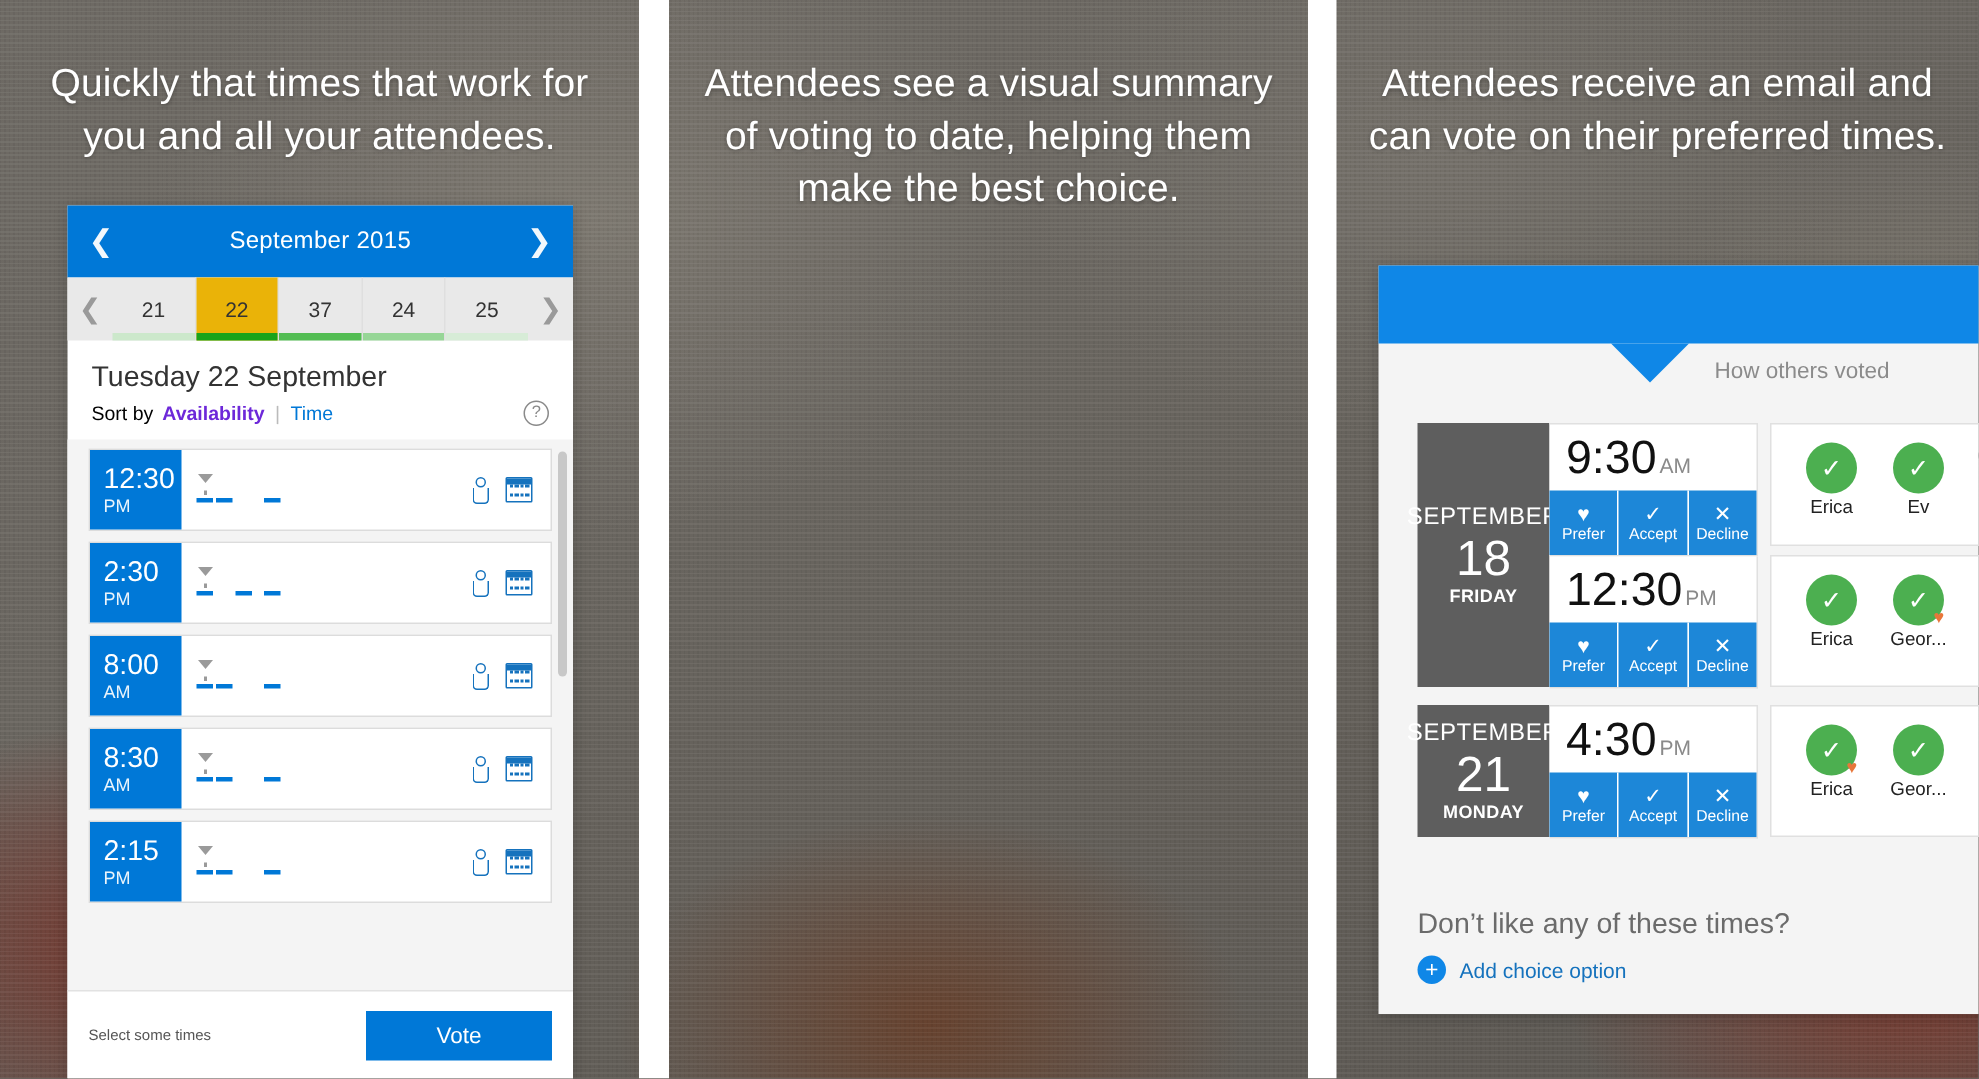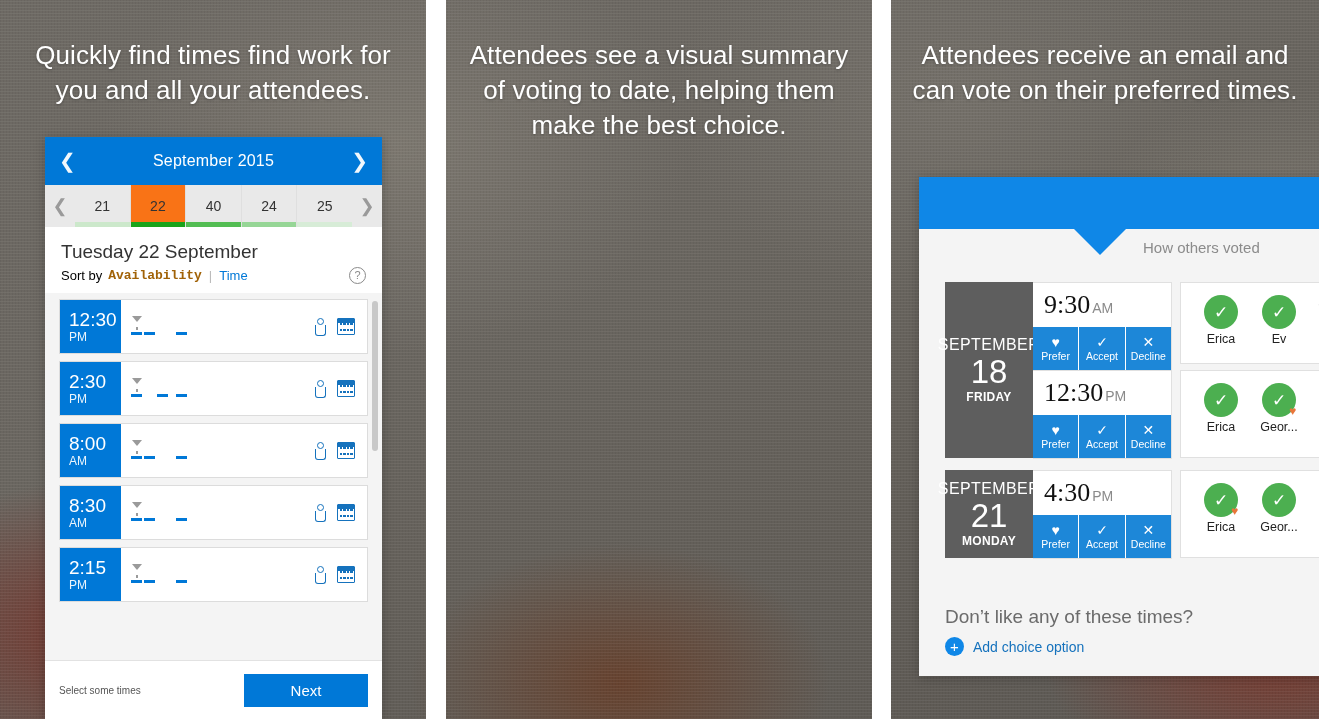--- a/index.html
+++ b/index.html
@@ -64,33 +64,33 @@
   .dstrip-arrow{
     width:30px; display:flex; align-items:center; justify-content:center;
     color:#9a9a9a; font-size:18px; font-weight:300;
   }
   .dcells{ flex:1; display:flex; }
   .dcell{
     flex:1; position:relative; display:flex; align-items:center; justify-content:center;
     font-size:14px; color:#333; border-right:1px solid #dfdfdf;
   }
   .dcell:last-child{ border-right:none; }
-  .dcell.sel{ background:#f97316;text-align:center; }
+  .dcell.sel{ background:#eab308;text-align:center; }
   .dcell .avail{
     position:absolute; left:0; right:0; bottom:0; height:5px;
   }
   .day-title{
     padding:14px 16px 2px 16px; font-size:19px; color:#333; font-weight:300; flex:none;
   }
   .sortrow{
     padding:2px 16px 9px 16px; display:flex; align-items:center; flex:none;
     font-size:13px; color:#666;
   }
   .sortrow .sb{ color:#000000; margin-right:6px; }
-  .sortrow .sv{ color:#a16207; font-weight:bold;font-family:Liberation Mono, monospace; }
+  .sortrow .sv{ color:#6d28d9; font-weight:bold; }
   .sortrow .sep{ color:#bbb; margin:0 7px; }
   .sortrow .sl{ color:#0078d7; }
   .help-ico{
     margin-left:auto; width:17px; height:17px; border-radius:50%;
     border:1.4px solid #8a8a8a; color:#8a8a8a; font-size:11px;
     display:flex; align-items:center; justify-content:center; line-height:1;
   }
   .slot-area{
     flex:1; position:relative; background:#f4f4f4; padding:6px 14px 0 14px;
     overflow:hidden;
@@ -187,21 +187,21 @@
   }
   .date-box .mo{ font-size:16px; letter-spacing:.4px; }
   .date-box .dd{ font-size:33px; font-weight:300; line-height:36px; }
   .date-box .dw{ font-size:12px; font-weight:bold; letter-spacing:.3px; }
   .times{ flex:none; width:139px; }
   .time-blk{ background:#fff; border:1px solid #e0e0e0; border-left:none; }
   .time-blk + .time-blk{ border-top:none; }
   .time-val{
     height:44px; display:flex; align-items:baseline; padding:8px 0 0 11px;
   }
-  .time-val .big{ font-size:26px; color:#111; font-weight:300; line-height:28px;font-family:Liberation Serif, serif;}
+  .time-val .big{ font-size:31px; color:#111; font-weight:300; line-height:28px;}
   .time-val .sm{ font-size:14px; color:#8a8a8a; margin-left:2px; }
   .vbtns{ display:flex; }
   .vbtn{
     flex:1; height:43px; background:#1d87d8; color:#fff; border-left:1.5px solid #fff;
     display:flex; flex-direction:column; align-items:center; justify-content:center; gap:1px;
   }
   .vbtn:first-child{ border-left:none; }
   .vbtn .g{ font-size:14px; line-height:13px; }
   .vbtn .l{ font-size:10.5px; line-height:12px; }
   .voted-col{ margin-left:8px; }
@@ -239,21 +239,21 @@
 <body>
 
 <div class="bg-layer">
   <div class="bg-base"></div>
   <div class="bg-noise"></div>
 </div>
 
 <div class="panels">
 
   <div class="panel panel-1">
-    <div class="headline">Quickly find times find work for you and all your attendees.</div>
+    <div class="headline">Quickly that times that work for you and all your attendees.</div>
 
     <div class="app1">
 
       <div class="month-bar">
         <span class="chev">❮</span>
         <span class="mlabel">September 2015</span>
         <span class="chev">❯</span>
       </div>
 
       <div class="date-strip">
@@ -261,21 +261,21 @@
         <div class="dcells" id="date-cells">
             <div class="dcell">
      <span>21</span>
      <span class="avail" style="background:#cce8cb"></span>
    </div>
             <div class="dcell sel">
      <span>22</span>
      <span class="avail" style="background:#1aa31a"></span>
    </div>
             <div class="dcell">
-     <span>40</span>
+     <span>37</span>
      <span class="avail" style="background:#53bd53"></span>
    </div>
             <div class="dcell">
      <span>24</span>
      <span class="avail" style="background:#96d696"></span>
    </div>
             <div class="dcell">
      <span>25</span>
      <span class="avail" style="background:#d7ecd7"></span>
    </div>
@@ -589,21 +589,21 @@
                   <i></i>
                 </span>
     </div>
   </div>
           </div>
         <div class="scrollbar"></div>
       </div>
 
       <div class="footer1">
         <span class="ftxt">Select some times</span>
-        <div class="btn-next">Next</div>
+        <div class="btn-next">Vote</div>
       </div>
     </div>
   </div>
 
   <div class="gap-1"></div>
 
   <div class="panel panel-2">
     <div class="headline">Attendees see a visual summary of voting to date, helping them make the best choice.</div>
 
     <div class="app2">

